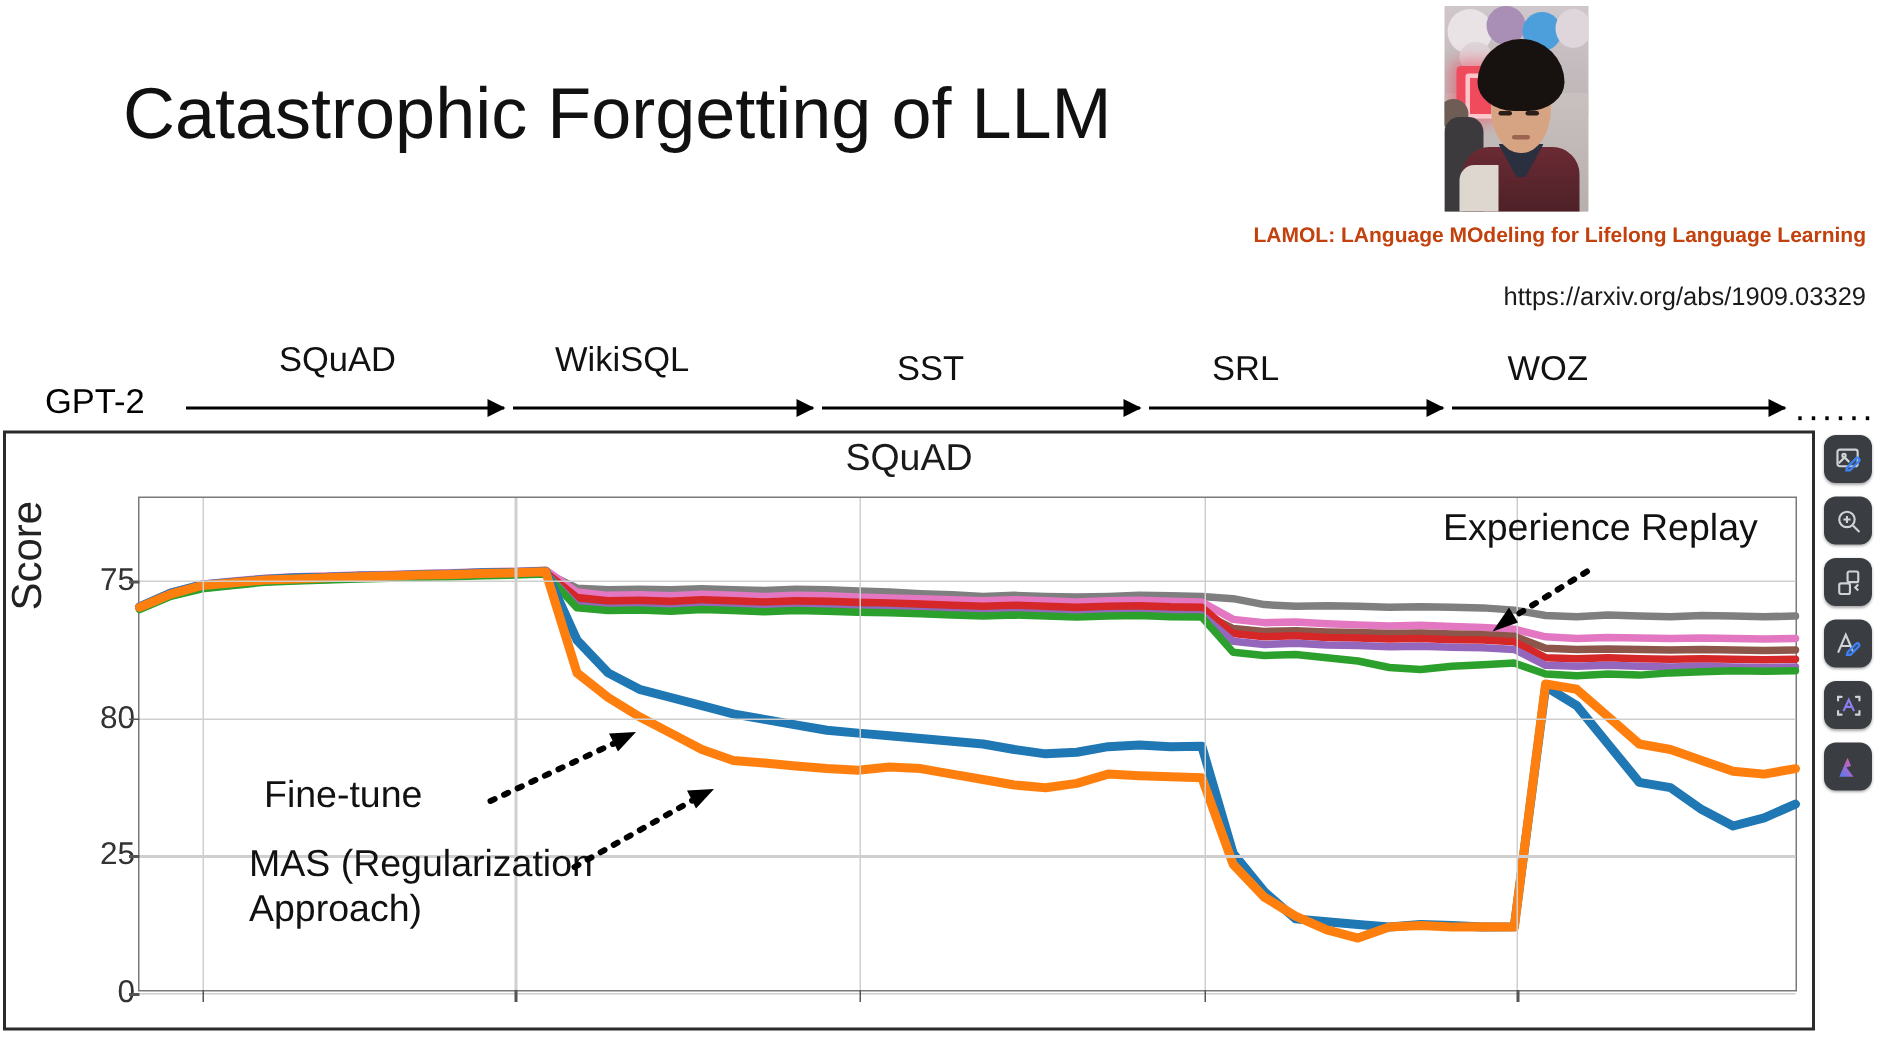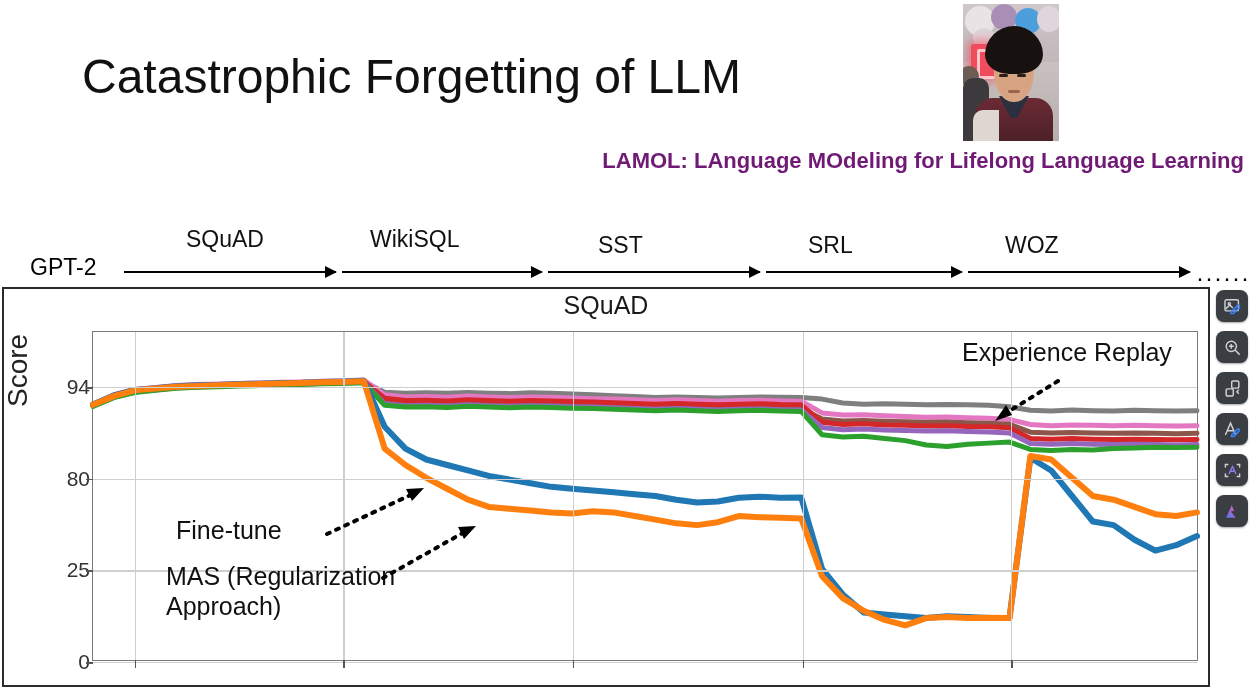--- a/index.html
+++ b/index.html
@@ -52,21 +52,21 @@
   .shirtL{position:absolute;left:-12px;top:84px;width:26px;height:36px;background:#ddd7cf;border-radius:10px 0 0 0;}
   .bgperson{position:absolute;left:0;top:74px;width:26px;height:64px;background:#3d3a3e;border-radius:10px 10px 0 0;}
   .bgperson2{position:absolute;left:-4px;top:62px;width:20px;height:20px;background:#6d5d54;border-radius:50%;}
 
   .author{
     position:absolute;left:1068px;top:82px;
     font-size:18px;line-height:1.45;color:#1a1a1a;
   }
   .paper-title{
     position:absolute;right:12px;top:148px;
-    font-size:22px;font-weight:bold;color:#701a75;white-space:nowrap;
+    font-size:14px;font-weight:bold;color:#c2410c;white-space:nowrap;
   }
   .paper-url{
     position:absolute;right:12px;top:188px;
     font-size:17px;color:#1a1a1a;white-space:nowrap;
   }
 
   
   .pipe{position:absolute;left:0;top:218px;width:1256px;height:68px;}
   .pipe-label{position:absolute;font-size:23px;color:#111;white-space:nowrap;}
   .gpt2{position:absolute;left:30px;top:36px;font-size:23px;color:#000000;}
@@ -145,20 +145,21 @@
             <div class="eyeR"></div>
             <div class="mouth"></div>
           </div>
         <div class="hair"></div>
       </div>
     </div>
   </div>
 
 
   <div class="paper-title">LAMOL: LAnguage MOdeling for Lifelong Language Learning</div>
+  <div class="paper-url">https://arxiv.org/abs/1909.03329</div>
 
   <div class="pipe">
     <div class="gpt2">GPT-2</div>
 
     <div class="pipe-label" style="left:186px;top:8px;">SQuAD</div>
     <div class="pipe-label" style="left:370px;top:8px;">WikiSQL</div>
     <div class="pipe-label" style="left:598px;top:14px;">SST</div>
     <div class="pipe-label" style="left:808px;top:14px;">SRL</div>
     <div class="pipe-label" style="left:1005px;top:14px;">WOZ</div>
 
@@ -188,21 +189,21 @@
     <div class="gline-h" style="top: 330px;"></div>
         <div class="ytick" style="top: 330px;">0</div>
         <div class="ytickmark" style="top: 330px;"></div>
         <div class="gline-h" style="top: 238.333px;"></div>
         <div class="ytick" style="top: 238.333px;">25</div>
         <div class="ytickmark" style="top: 238.333px;"></div>
         <div class="gline-h" style="top: 146.667px;"></div>
         <div class="ytick" style="top: 146.667px;">80</div>
         <div class="ytickmark" style="top: 146.667px;"></div>
         <div class="gline-h" style="top: 55px;"></div>
-        <div class="ytick" style="top: 55px;">94</div>
+        <div class="ytick" style="top: 55px;">75</div>
         <div class="ytickmark" style="top: 55px;"></div>
         <div class="gline-v" style="left: 41.7358px;"></div>
         <div style="position: absolute; bottom: -8px; width: 1.5px; height: 8px; background: rgb(85, 85, 85); left: 41.7358px;"></div>
         <div class="gline-v" style="left: 250.415px;"></div>
         <div style="position: absolute; bottom: -8px; width: 1.5px; height: 8px; background: rgb(85, 85, 85); left: 250.415px;"></div>
         <div class="gline-v" style="left: 479.962px;"></div>
         <div style="position: absolute; bottom: -8px; width: 1.5px; height: 8px; background: rgb(85, 85, 85); left: 479.962px;"></div>
         <div class="gline-v" style="left: 709.509px;"></div>
         <div style="position: absolute; bottom: -8px; width: 1.5px; height: 8px; background: rgb(85, 85, 85); left: 709.509px;"></div>
         <div class="gline-v" style="left: 918.189px;"></div>

